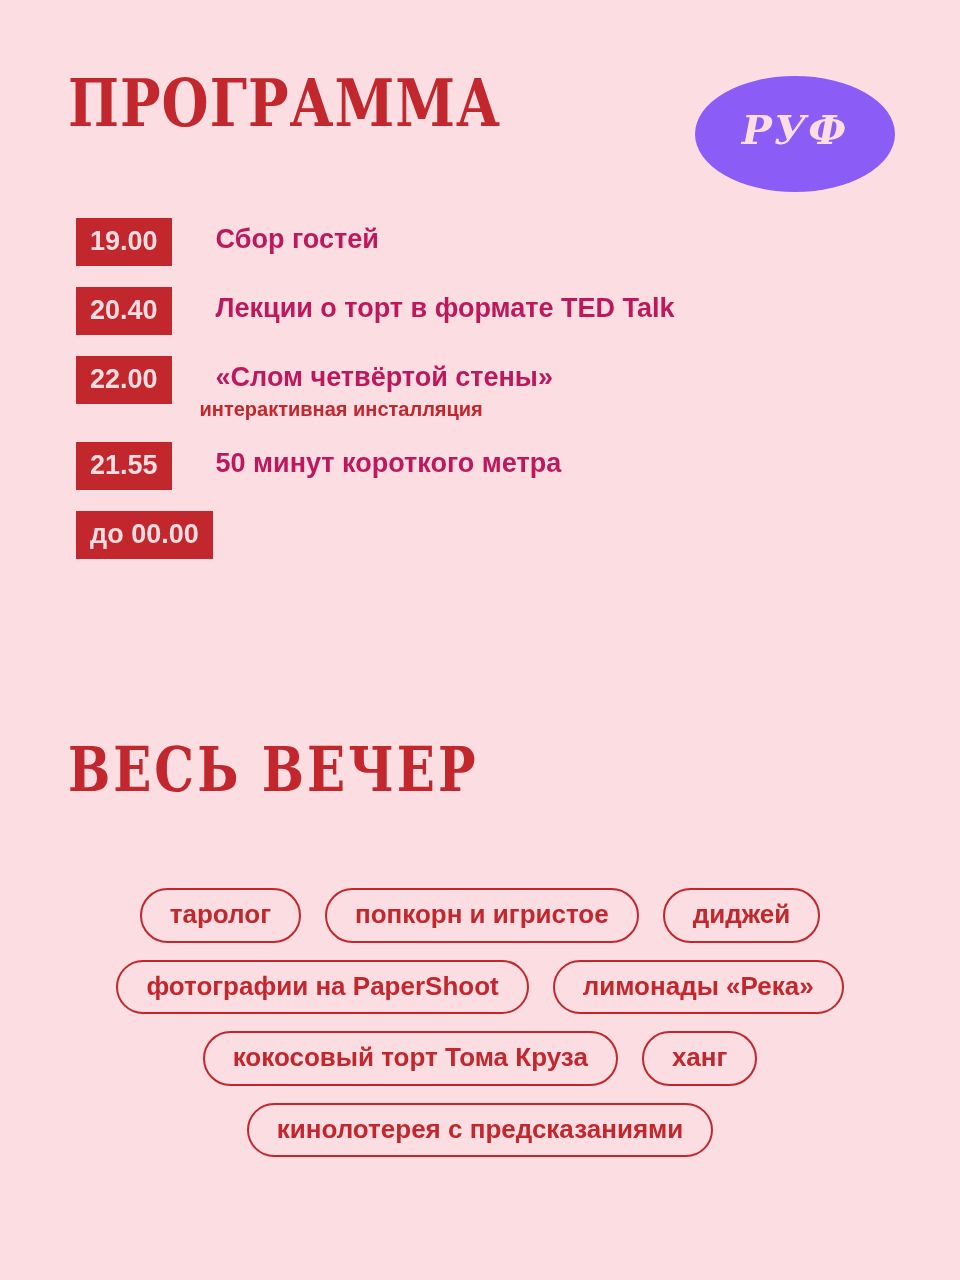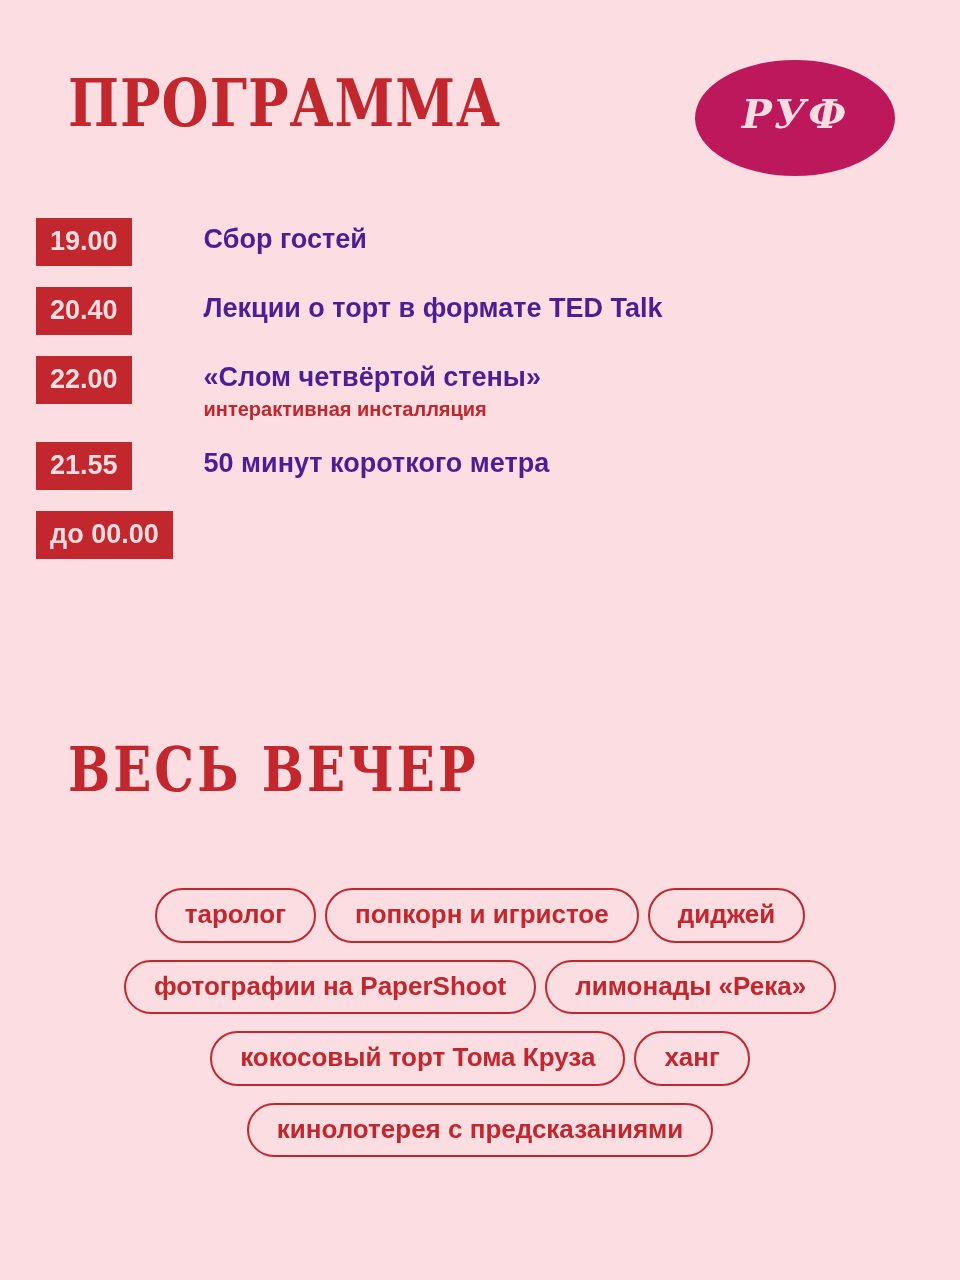--- a/index.html
+++ b/index.html
@@ -41,24 +41,24 @@
     letter-spacing: 1px;
     color: #c1272d;
     line-height: 1;
     transform: scaleY(1.22);
     transform-origin: left top;
   }
 
   .logo {
     position: absolute;
     right: 65px;
-    top: 0px;
+    top: 16px;
     width: 200px;
     height: 116px;
-    background: #be185d;
+    background: #8b5cf6;
     border-radius: 50% / 50%;
   }
   .logo-text {
     position: absolute;
     width: 100%;
     text-align: center;
     top: 30px;
     font-family: "DejaVu Serif", "Liberation Serif", serif;
     font-style: italic;
     font-weight: bold;
@@ -71,45 +71,45 @@
   .schedule {
     position: absolute;
     top: 218px;
     left: 0;
     width: 960px;
   }
   .sched-row {
     display: flex;
     align-items: flex-start;
     margin-bottom: 21px;
-    padding-left: 36px;
+    padding-left: 76px;
     min-height: 46px;
-    gap: 44px;
   }
   .time-chip {
     background: #c1272d;
     color: #fbdde2;
     font-weight: bold;
     font-size: 27px;
     line-height: 1;
     padding: 10px 14px 11px 14px;
     display: inline-block;
     white-space: nowrap;
     flex: 0 0 auto;
   }
   .sched-text-wrap {
     margin-left: 28px;
     padding-top: 6px;
   }
   .sched-title {
     font-size: 27px;
     font-weight: bold;
-    color: #4c1d95;
+    color: #be185d;
     line-height: 1.15;
     white-space: nowrap;
+    margin-left: 16px;
   }
   .sched-sub {
     font-size: 20px;
     font-weight: bold;
     color: #c1272d;
     line-height: 1.2;
     margin-top: 4px;
     white-space: nowrap;
   }
 
@@ -130,21 +130,21 @@
 
   .pills {
     position: absolute;
     top: 888px;
     left: 0;
     width: 960px;
   }
   .pill-row {
     display: flex;
     justify-content: center;
-    gap: 9px;
+    gap: 24px;
     margin-bottom: 17px;
   }
   .pill {
     border: 2.5px solid #c1272d;
     border-radius: 30px;
     color: #c1272d;
     font-size: 26px;
     font-weight: bold;
     padding: 10px 28px 12px 28px;
     line-height: 1.1;

